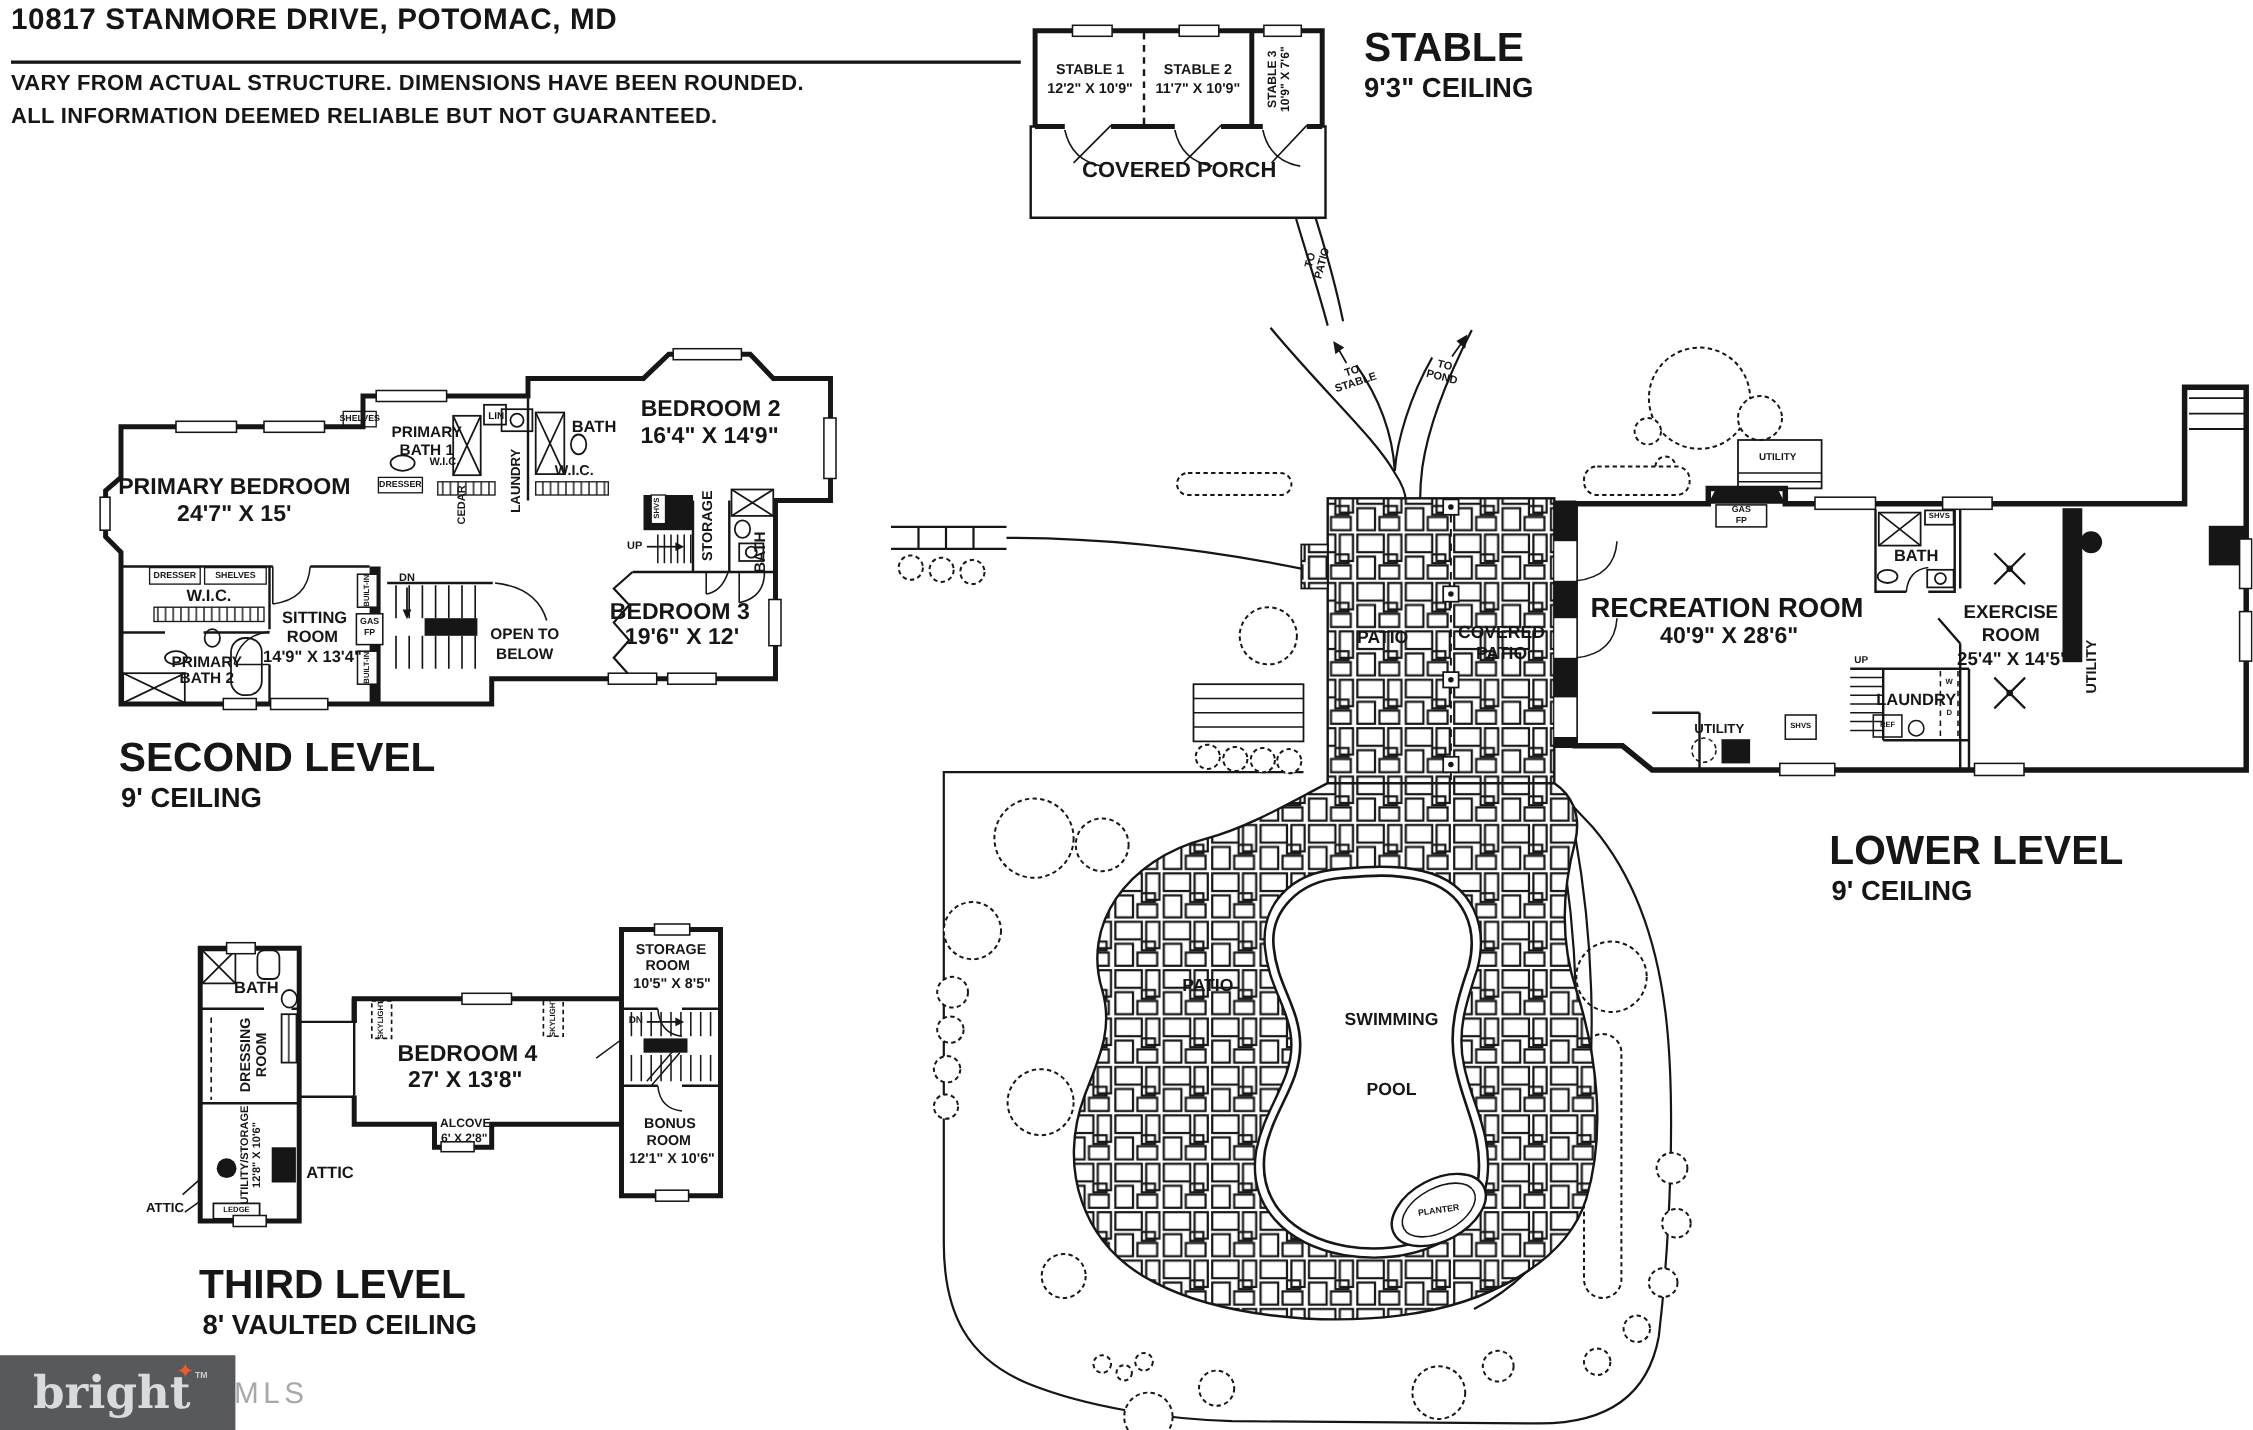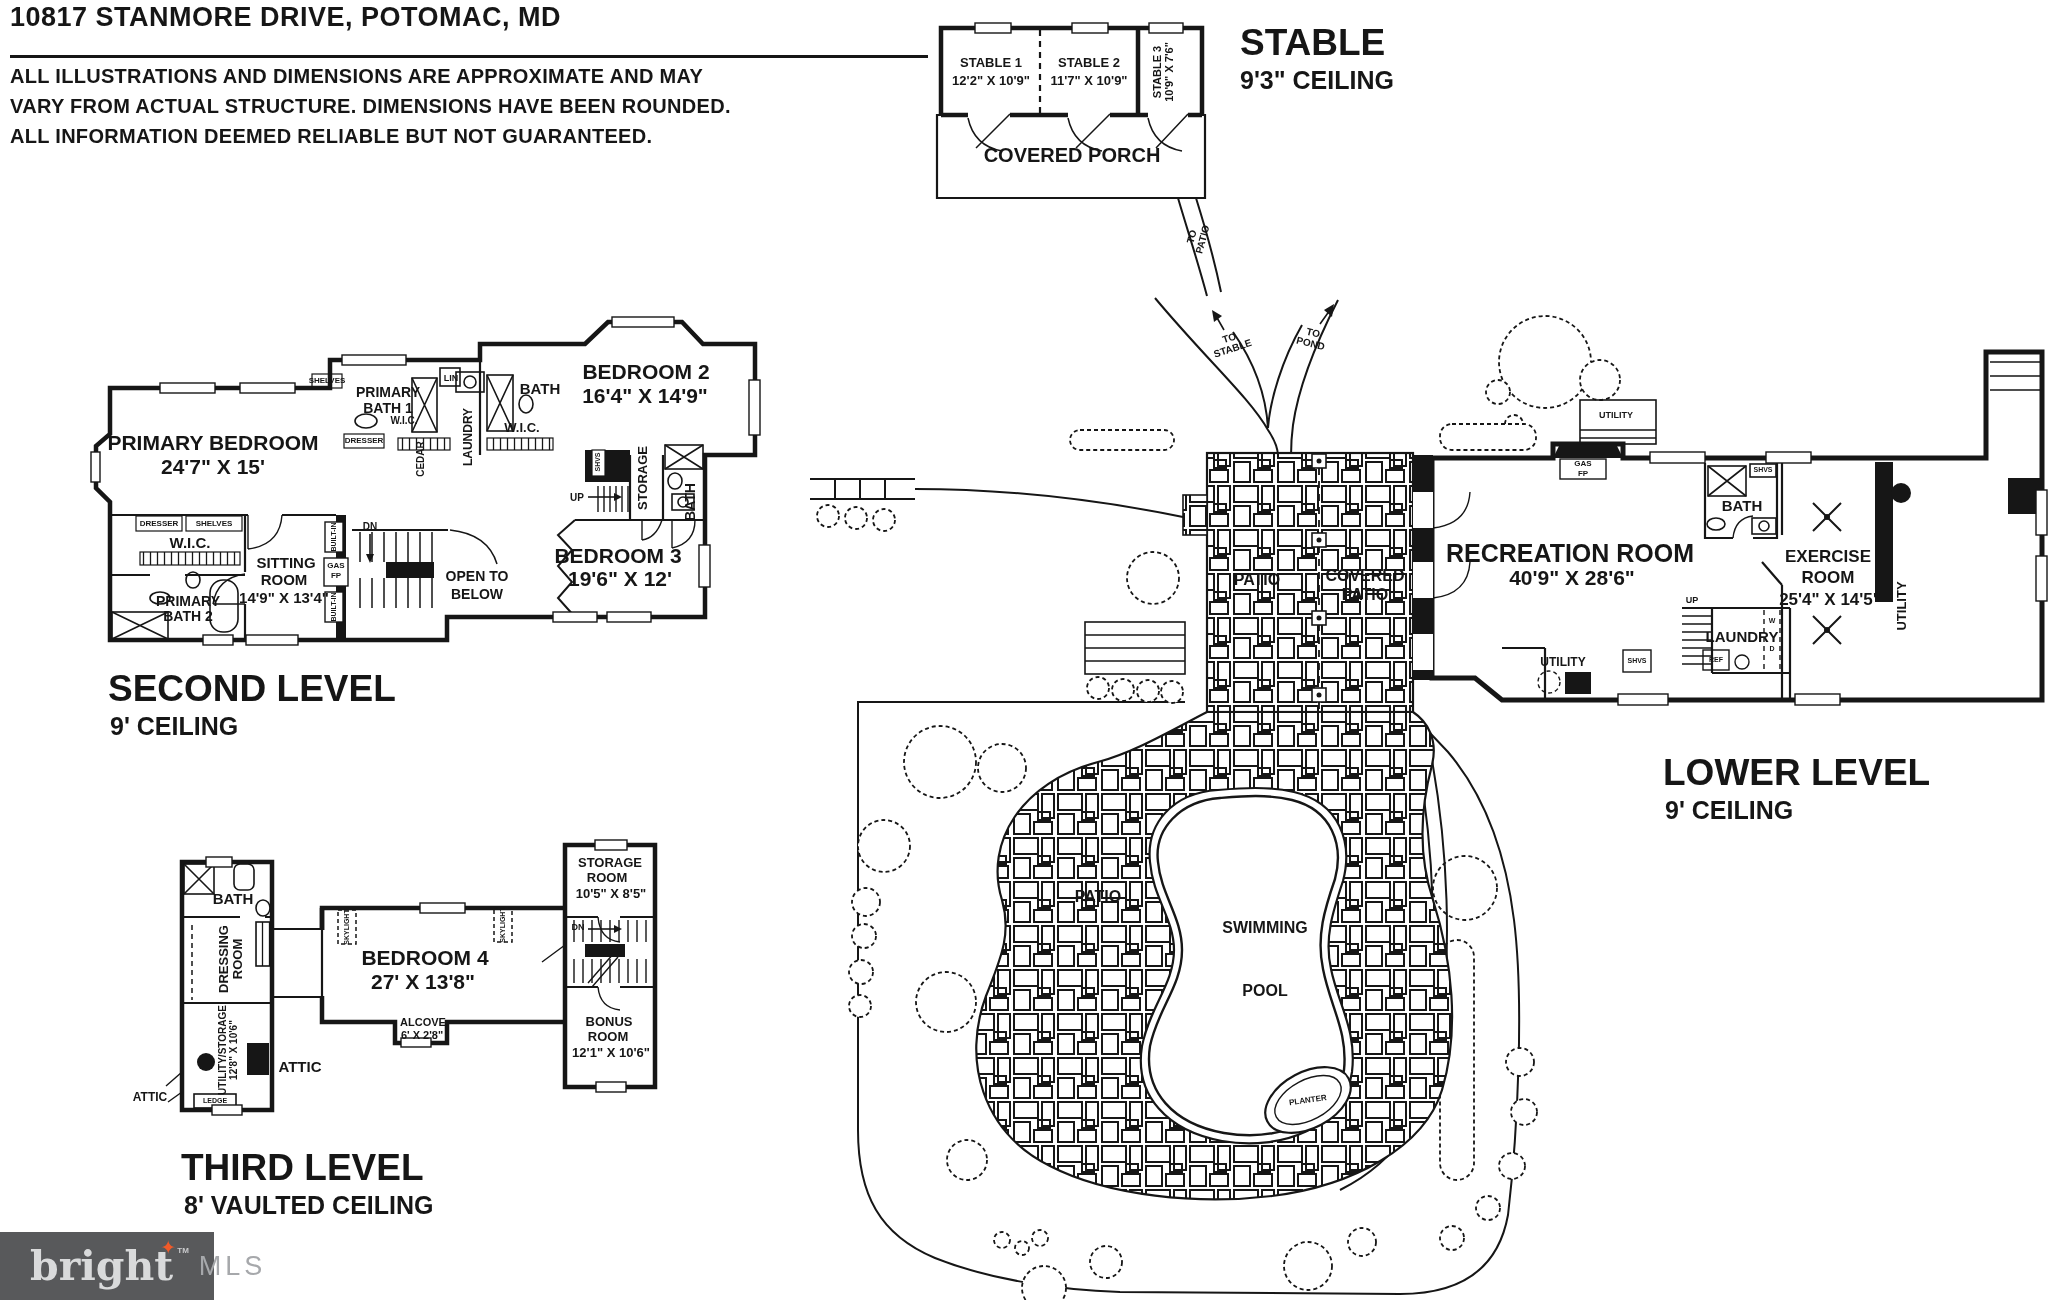--- a/index.html
+++ b/index.html
@@ -13,21 +13,21 @@
   .hdr .t{font-size:27px;font-weight:bold;letter-spacing:.5px;border-bottom:3px solid #161616;
           padding-bottom:22px;width:918px}
   .hdr .c{font-size:21px;font-weight:bold;margin-top:7px}
   .hdr .d{font-size:20px;font-weight:bold;margin-top:7px;letter-spacing:.3px}
   .logo{position:absolute;left:0;top:1232px;width:214px;height:68px;background:#58595b;
         display:flex;align-items:center;padding-left:30px;box-sizing:border-box}
   .logo .brand{font-family:"DejaVu Serif",serif;font-size:41px;font-weight:bold;
                color:#d9dadb;position:relative;line-height:1}
   .logo .star{position:absolute;right:-3px;top:-8px;color:#f15a29;font-size:19px;font-family:"DejaVu Sans",sans-serif}
   .logo .tm{font-size:8px;color:#c9cacc;align-self:flex-start;margin-top:14px;margin-left:4px;font-weight:bold}
-  .logo .mls{font-size:27px;color:#a6a8ab;letter-spacing:4px;margin-left:10px;font-weight:normal}
+  .logo .mls{font-size:27px;color:#a6a8ab;letter-spacing:4px;margin-left:24px;font-weight:normal}
 </style>
 </head>
 <body>
 
 <div class="canvas">
 
 <svg width="2048" height="1300" viewBox="0 0 2048 1300">
 <defs>
 <pattern id="flag" width="44" height="44" patternUnits="userSpaceOnUse">
   <rect width="44" height="44" fill="#fff"></rect>
@@ -313,21 +313,20 @@
   <rect x="2036" y="490" width="11" height="45"></rect>
           <rect x="2036" y="556" width="11" height="45"></rect>
   <rect x="1618" y="694" width="50" height="11"></rect>
           <rect x="1795" y="694" width="45" height="11"></rect>
 </g>
 </g>
 </svg>
 
 <div class="hdr">
   <div class="t">10817 STANMORE DRIVE, POTOMAC, MD</div>
-  <div class="d">ALL ILLUSTRATIONS AND DIMENSIONS ARE APPROXIMATE AND MAY</div>
   <div class="d">VARY FROM ACTUAL STRUCTURE. DIMENSIONS HAVE BEEN ROUNDED.</div>
   <div class="d">ALL INFORMATION DEEMED RELIABLE BUT NOT GUARANTEED.</div>
 </div>
 
 <div class="lt" style="left:1240px;top:22px;font-size:37px">STABLE</div>
 <div class="lt" style="left:1240px;top:66px;font-size:25px">9'3" CEILING</div>
 <div class="lb" style="left:991px;top:63px;font-size:13px">STABLE 1</div>
 <div class="lb" style="left:991px;top:81px;font-size:13px">12'2" X 10'9"</div>
 <div class="lb" style="left:1089px;top:63px;font-size:13px">STABLE 2</div>
 <div class="lb" style="left:1089px;top:81px;font-size:13px">11'7" X 10'9"</div>

